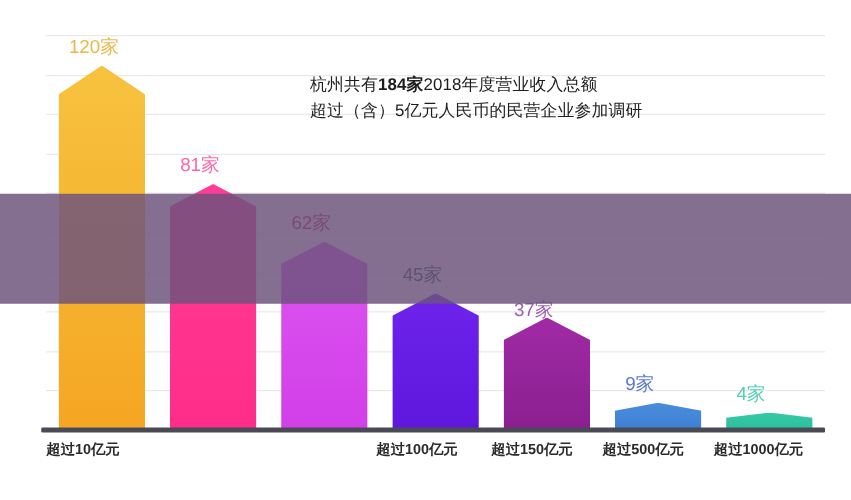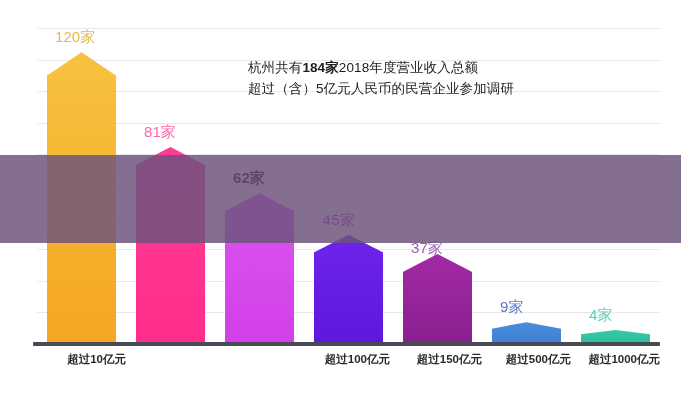--- a/index.html
+++ b/index.html
@@ -44,21 +44,21 @@
   .annotation{
     position:absolute;left:248px;top:58px;width:340px;
     font-size:13.5px;line-height:1.55;color:#1d1d1d;
     letter-spacing:0.1px;
   }
   .annotation b{font-weight:bold;}
 
   
   .xlabels{position:absolute;left:37px;top:352px;width:623px;height:28px;}
   .xlabel{
-    position:absolute;top:0;text-align:right;
+    position:absolute;top:0;text-align:left;
     font-size:11.5px;color:#2a2a2a;white-space:nowrap;
     font-weight:600;
   }
 
   
   .overlay-band{
     position:absolute;left:0;top:155px;width:681px;height:88px;
     background:rgba(108,84,124,0.84);
   }
   .overlay-title{
@@ -96,25 +96,25 @@
         <div class="bar-shape" style="height: 291.692px; background: linear-gradient(rgb(247, 194, 63) 0%, rgb(245, 166, 35) 100%); clip-path: polygon(0% 100%, 0% 8%, 50% 0%, 100% 8%, 100% 100%);"></div>
       </div>
       <div class="bar-label" style="color: rgb(232, 184, 75); left: 18.1204px; top: 0.307692px;">120家</div>
       <div class="bar-slot" style="left: 98.79px; width: 69.42px; height: 196.892px;">
         <div class="bar-shape" style="height: 196.892px; background: linear-gradient(rgb(255, 61, 150) 0%, rgb(255, 45, 138) 100%); clip-path: polygon(0% 100%, 0% 9.14205%, 50% 0%, 100% 9.14205%, 100% 100%);"></div>
       </div>
       <div class="bar-label" style="color: rgb(255, 102, 170); left: 107.12px; top: 95.1077px;">81家</div>
       <div class="bar-slot" style="left: 187.79px; width: 69.42px; height: 150.708px;">
         <div class="bar-shape" style="height: 150.708px; background: linear-gradient(rgb(221, 85, 240) 0%, rgb(209, 63, 232) 100%); clip-path: polygon(0% 100%, 0% 11.9437%, 50% 0%, 100% 11.9437%, 100% 100%);"></div>
       </div>
-      <div class="bar-label" style="color: #000000; left: 196.12px; top: 141.292px; font-weight: bold;">62家</div>
+      <div class="bar-label" style="color: #be185d; left: 196.12px; top: 141.292px;">62家</div>
       <div class="bar-slot" style="left: 276.79px; width: 69.42px; height: 109.385px;">
         <div class="bar-shape" style="height: 109.385px; background: linear-gradient(rgb(110, 36, 234) 0%, rgb(95, 23, 221) 100%); clip-path: polygon(0% 100%, 0% 16.4557%, 50% 0%, 100% 16.4557%, 100% 100%);"></div>
       </div>
-      <div class="bar-label" style="color: #a21caf; left: 285.12px; top: 182.615px; font-family: Liberation Mono, monospace;">45家</div>
+      <div class="bar-label" style="color: #14532d; left: 285.12px; top: 182.615px;">45家</div>
       <div class="bar-slot" style="left: 365.79px; width: 69.42px; height: 89.9385px;">
         <div class="bar-shape" style="height: 89.9385px; background: linear-gradient(rgb(161, 42, 166) 0%, rgb(138, 31, 143) 100%); clip-path: polygon(0% 100%, 0% 20.0137%, 50% 0%, 100% 20.0137%, 100% 100%);"></div>
       </div>
       <div class="bar-label" style="color: rgb(154, 95, 176); left: 374.12px; top: 211px;">37家</div>
       <div class="bar-slot" style="left: 454.79px; width: 69.42px; height: 21.8769px;">
         <div class="bar-shape" style="height: 21.8769px; background: linear-gradient(rgb(74, 141, 219) 0%, rgb(62, 127, 212) 100%); clip-path: polygon(0% 100%, 0% 30%, 50% 0%, 100% 30%, 100% 100%);"></div>
       </div>
       <div class="bar-label" style="color: rgb(90, 120, 200); left: 463.12px; top: 270.123px;">9家</div>
       <div class="bar-slot" style="left: 543.79px; width: 69.42px; height: 14px;">
         <div class="bar-shape" style="height: 14px; background: linear-gradient(rgb(53, 201, 166) 0%, rgb(43, 191, 158) 100%); clip-path: polygon(0% 100%, 0% 30%, 50% 0%, 100% 30%, 100% 100%);"></div>

